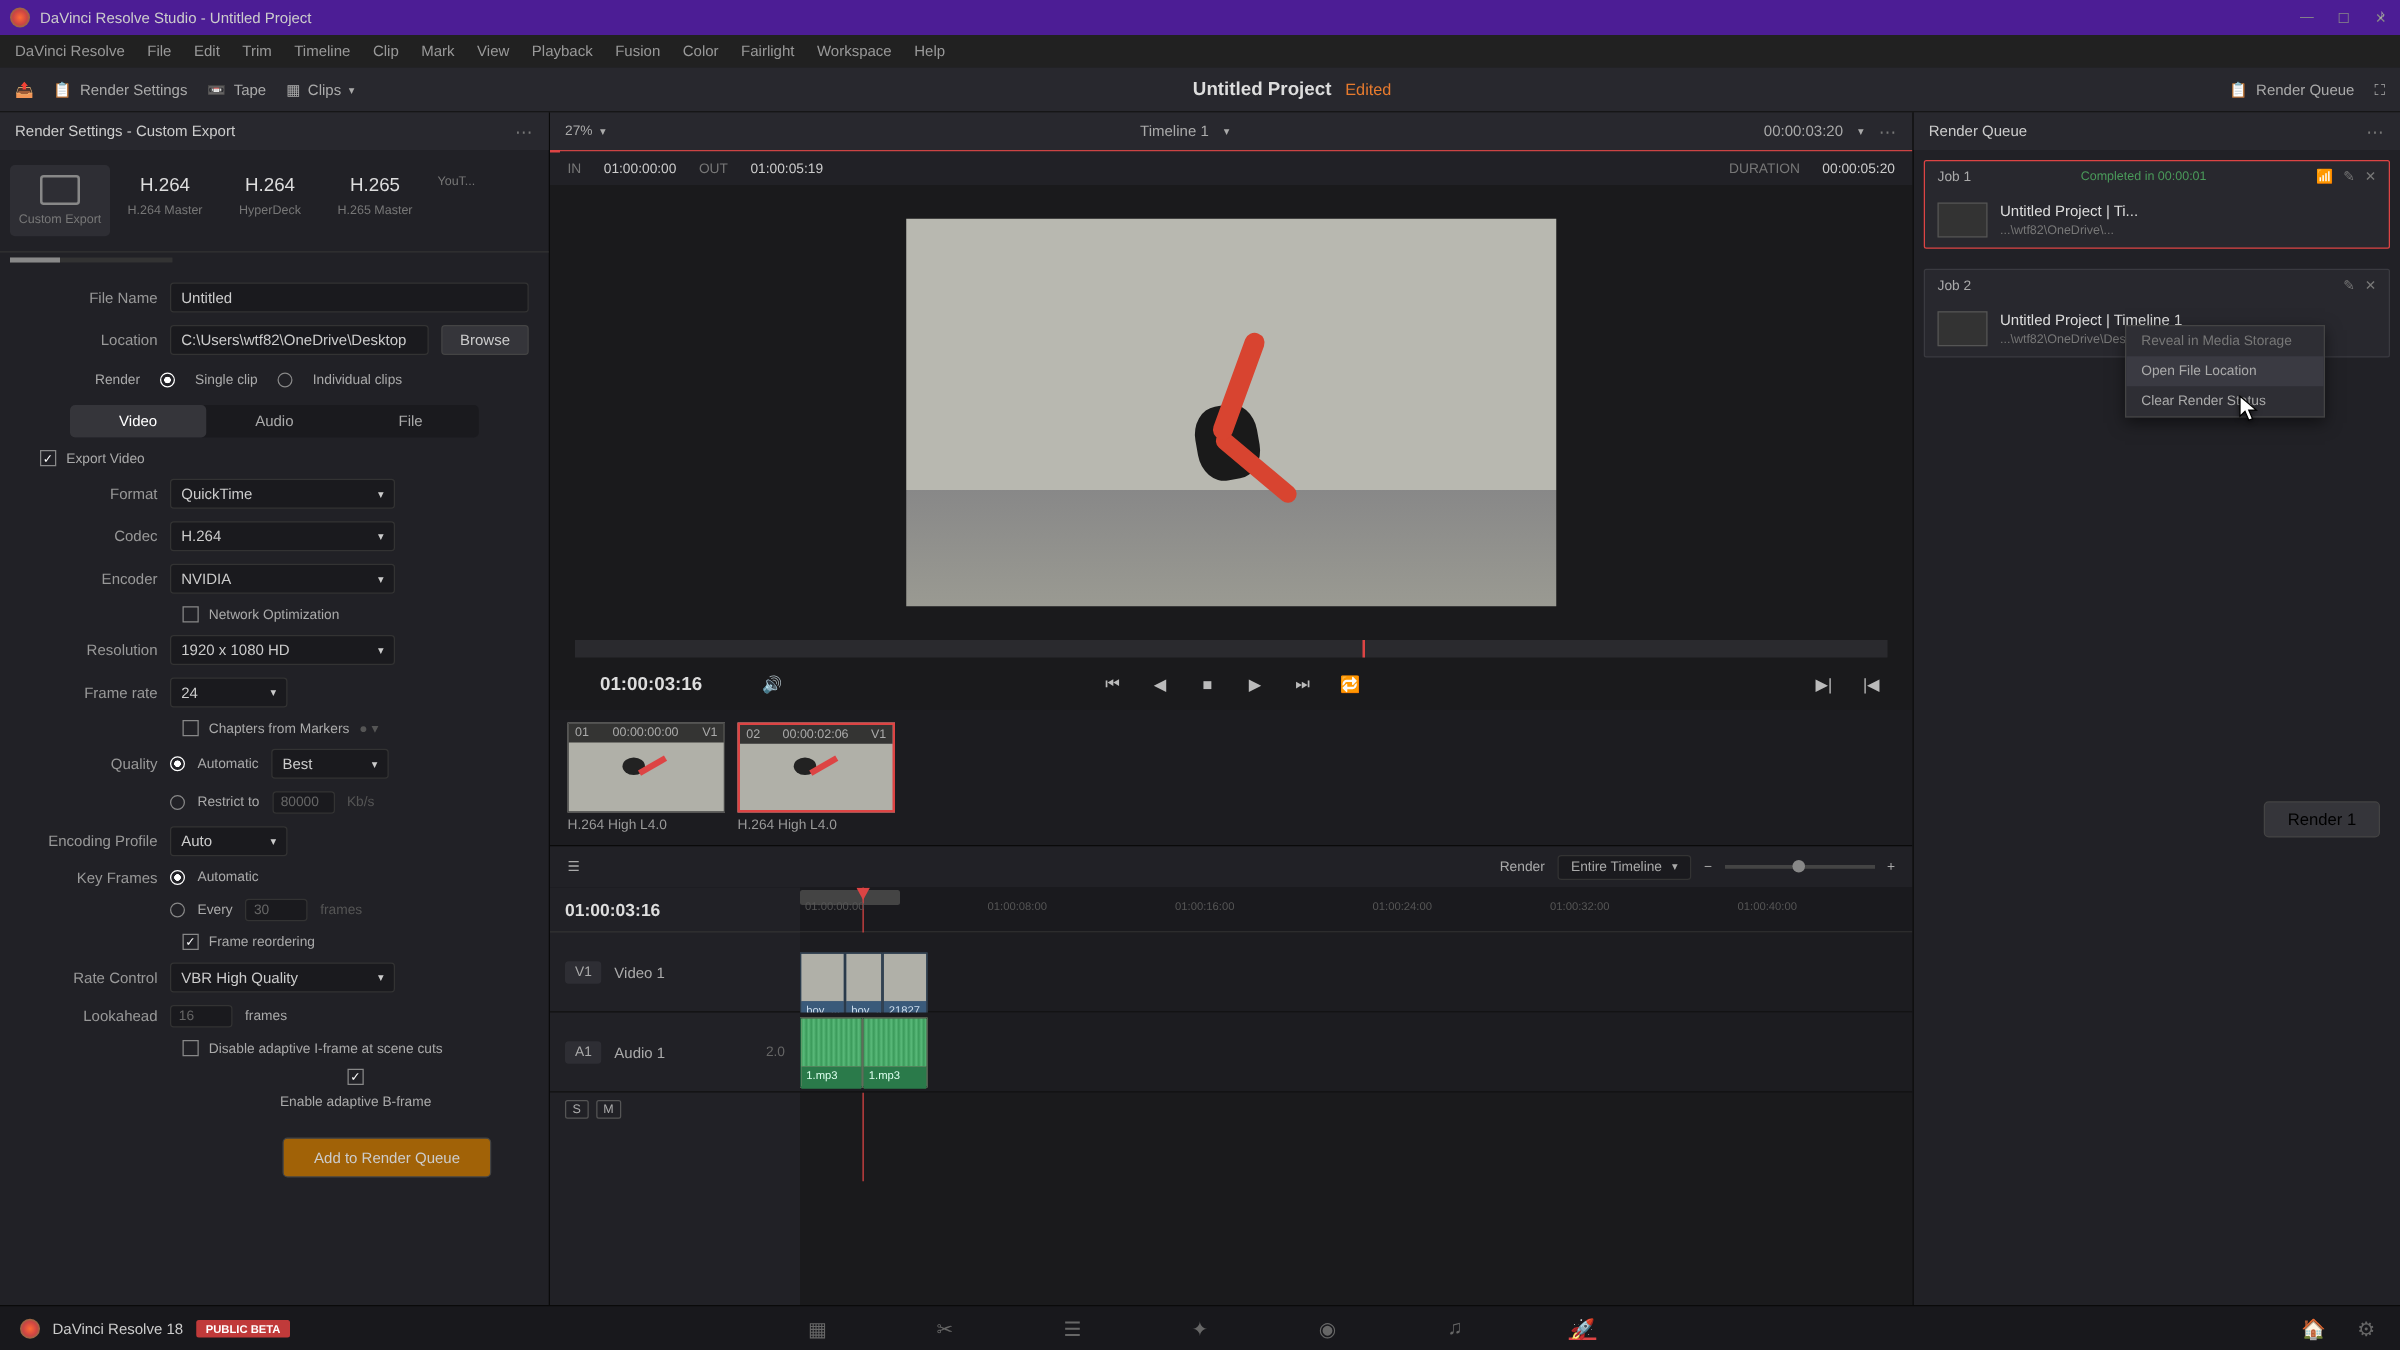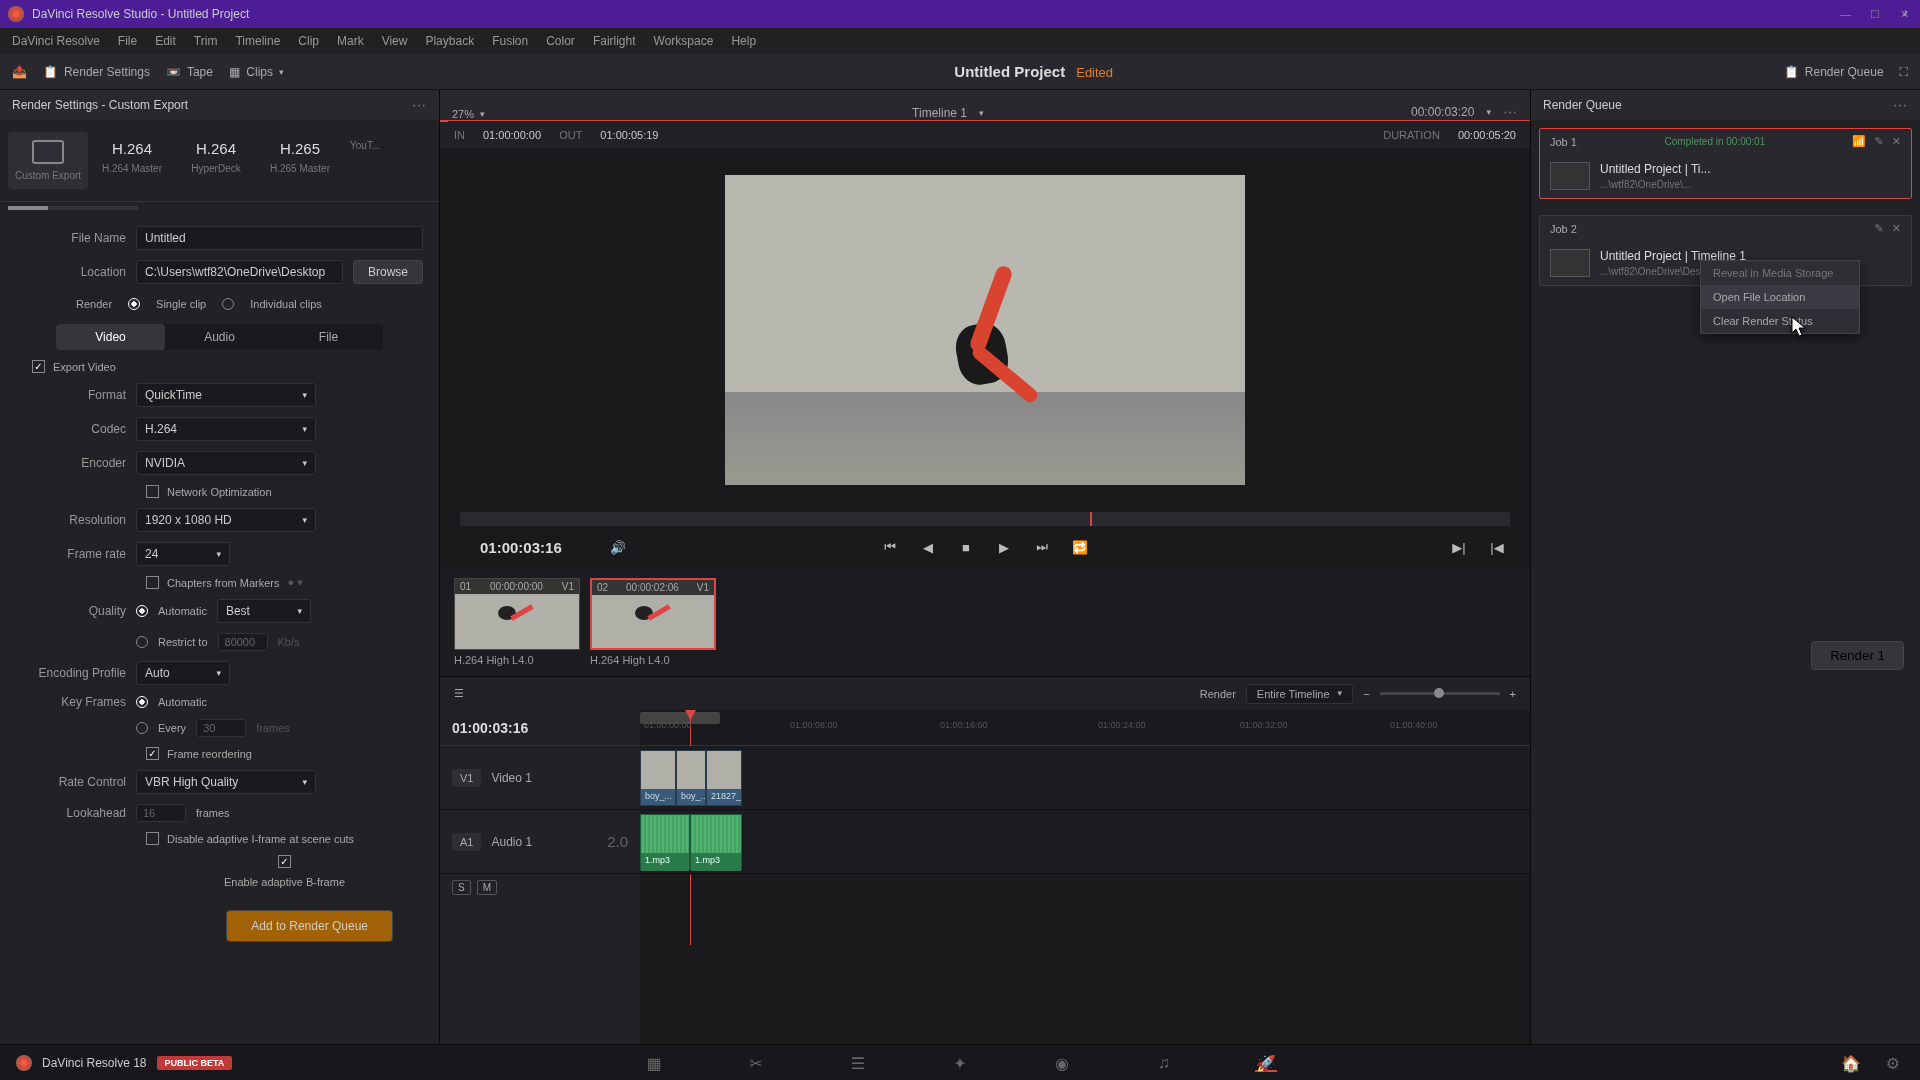--- a/index.html
+++ b/index.html
@@ -40,21 +40,21 @@
 .tab.active { background: #35353a; color: #fff; border-radius: 4px; }
 .checkbox-row { display: flex; align-items: center; gap: 8px; margin: 10px 0 10px 16px; }
 .checkbox { width: 13px; height: 13px; border: 1px solid #888; display: inline-flex; align-items: center; justify-content: center; font-size: 10px; color: #fff; }
 .checkbox.checked::after { content: "✓"; }
 .select { background: #1a1a1e; border: 1px solid #333; padding: 4px 8px; color: #ccc; font-size: 12px; border-radius: 3px; height: 24px; width: 180px; display: flex; justify-content: space-between; align-items: center; cursor: pointer; }
 .select-narrow { width: 94px; }
 .chev { font-size: 9px; }
 .add-queue-btn { background: #a16207; border: 1px solid #444; padding: 8px 24px; color: #ccc; font-size: 12px; border-radius: 4px; cursor: pointer; margin-top: 12px; float: right; margin-right: 30px; }
 
 .center-panel { flex: 1; background: #1a1a1c; display: flex; flex-direction: column; }
-.viewer-header { height: 30px; background: #28282e; display: flex; align-items: flex-end; justify-content: space-between; padding: 0 12px; }
+.viewer-header { height: 30px; background: #28282e; display: flex; align-items: center; justify-content: space-between; padding: 0 12px; }
 .zoom-sel { display: flex; align-items: center; gap: 6px; cursor: pointer; }
 .tc-info { display: flex; align-items: center; gap: 12px; font-size: 12px; }
 .inout-bar { height: 28px; background: #212126; display: flex; align-items: center; padding: 0 14px; gap: 18px; font-size: 11px; border-top: 1px solid #c44; position: relative; }
 .inout-bar::before { content:""; position: absolute; left: 0; top: -1px; width: 8px; height: 2px; background: #d44; }
 .io-label { color: #777; }
 .io-val { color: #ccc; }
 .viewer-area { flex: 1; display: flex; align-items: center; justify-content: center; background: #1a1a1c; padding: 12px; }
 .viewer-img { width: 520px; height: 310px; background: linear-gradient(#b8b8b0 0%, #b8b8b0 70%, #888 70%, #9a9a92 100%); position: relative; }
 .dancer { position: absolute; left: 42%; top: 32%; width: 90px; height: 160px; }
 .dancer::before { content: ""; position: absolute; width: 50px; height: 60px; background: #1a1a1a; border-radius: 40%; top: 50px; left: 14px; transform: rotate(-10deg); }
@@ -88,21 +88,21 @@
 .track-tag { background: #2e2e34; padding: 3px 8px; border-radius: 3px; font-size: 11px; }
 .track-name { font-size: 12px; }
 .sm-btn { border: 1px solid #555; padding: 1px 5px; font-size: 10px; border-radius: 2px; }
 .tracks { flex: 1; position: relative; }
 .ruler { height: 36px; background: #1a1a1e; border-bottom: 1px solid #333; position: relative; display: flex; }
 .ruler-tick { position: absolute; font-size: 9px; color: #555; top: 10px; }
 .ruler-range { position: absolute; top: 2px; height: 12px; background: #444; left: 0; width: 80px; border-radius: 2px; }
 .ruler-playhead { position: absolute; top: 0; bottom: -200px; width: 1px; background: #d44; left: 50px; }
 .ruler-playhead::before { content:""; position: absolute; top: 0; left: -5px; width: 11px; height: 10px; background: #d44; clip-path: polygon(0 0, 100% 0, 50% 100%); }
 .track-lane { height: 64px; border-bottom: 1px solid #111; position: relative; background: #1c1c20; }
-.clip-v { position: absolute; top: 4px; height: 56px; background: #4a5a6a; border: 1px solid #2a3a4a; overflow: hidden; }
+.clip-v { position: absolute; top: 16px; height: 56px; background: #4a5a6a; border: 1px solid #2a3a4a; overflow: hidden; }
 .clip-v-thumb { height: 38px; background: #b0b0a8; }
 .clip-v-label { height: 18px; background: #3a5a7a; font-size: 9px; padding: 2px 4px; color: #cde; overflow: hidden; }
 .clip-a { position: absolute; top: 4px; height: 56px; background: #fca5a5; border: 1px solid #1a5a3a; }
 .clip-a-wave { height: 38px; background: repeating-linear-gradient(90deg, #3a9a5a, #5aba7a 2px, #3a9a5a 4px); }
 .clip-a-label { height: 18px; background: #2a7a4a; font-size: 9px; padding: 2px 4px; color: #dfe; }
 
 .right-panel { width: 390px; background: #212126; border-left: 1px solid #0a0a0a; display: flex; flex-direction: column; }
 .job-card { margin: 8px; background: #28282e; border: 1px solid #3a3a40; border-radius: 2px; }
 .job-card.sel { border-color: #d44; }
 .job-hdr { display: flex; justify-content: space-between; padding: 6px 10px; align-items: center; }
@@ -444,21 +444,21 @@
           <div>
               <div class="track-name">Video 1</div>
             </div>
         </div>
         <div class="track-hdr">
           <span class="track-tag">A1</span>
           <div>
               <div class="track-name">Audio 1</div>
             </div>
           <span style="flex:1"></span>
-          <span style="font-size:15px;color:#666;">2.0</span>
+          <span style="font-size:11px;color:#666;">2.0</span>
         </div>
         <div style="padding:6px 12px;display:flex;gap:6px;">
           <span class="sm-btn">S</span>
           <span class="sm-btn">M</span>
         </div>
       </div>
       <div class="tracks">
         <div class="ruler">
           <div class="ruler-range"></div>
           <div class="ruler-playhead"></div>

